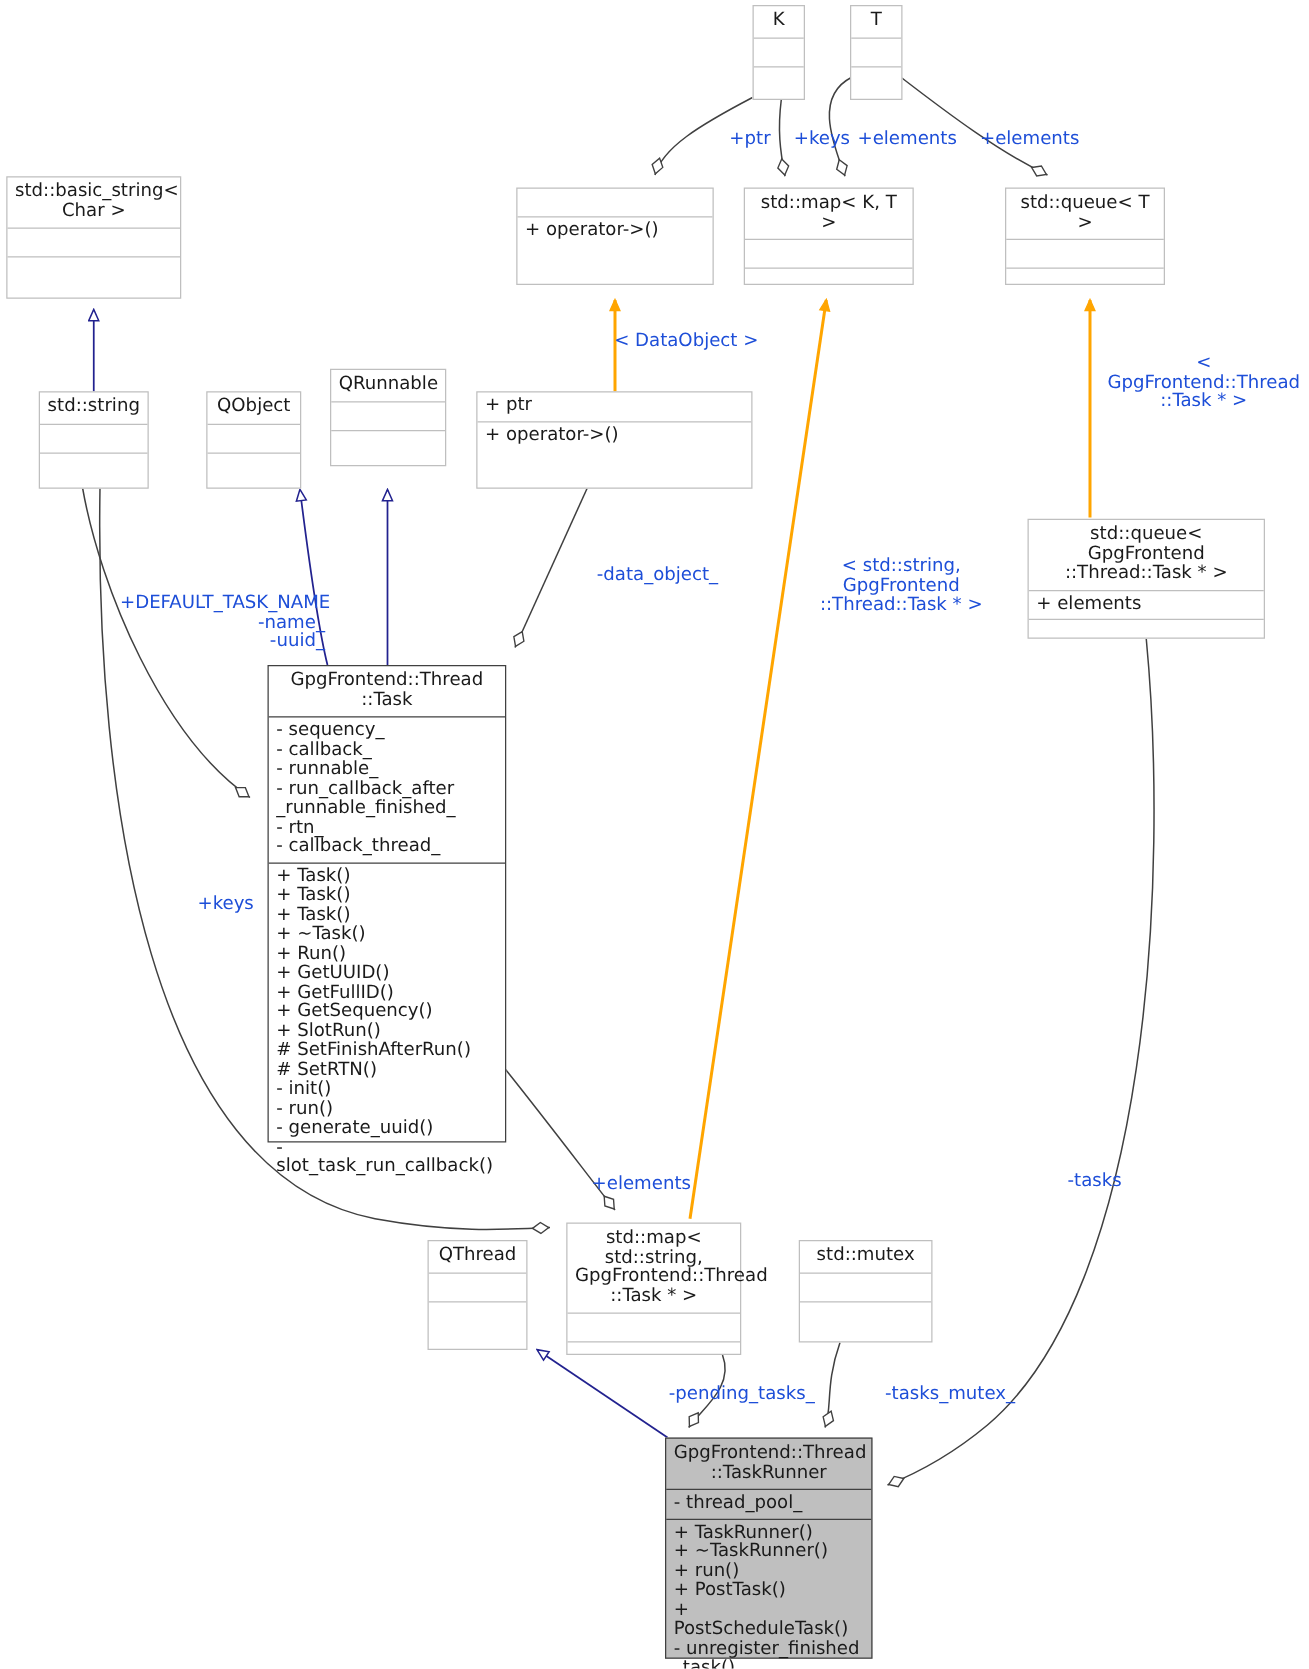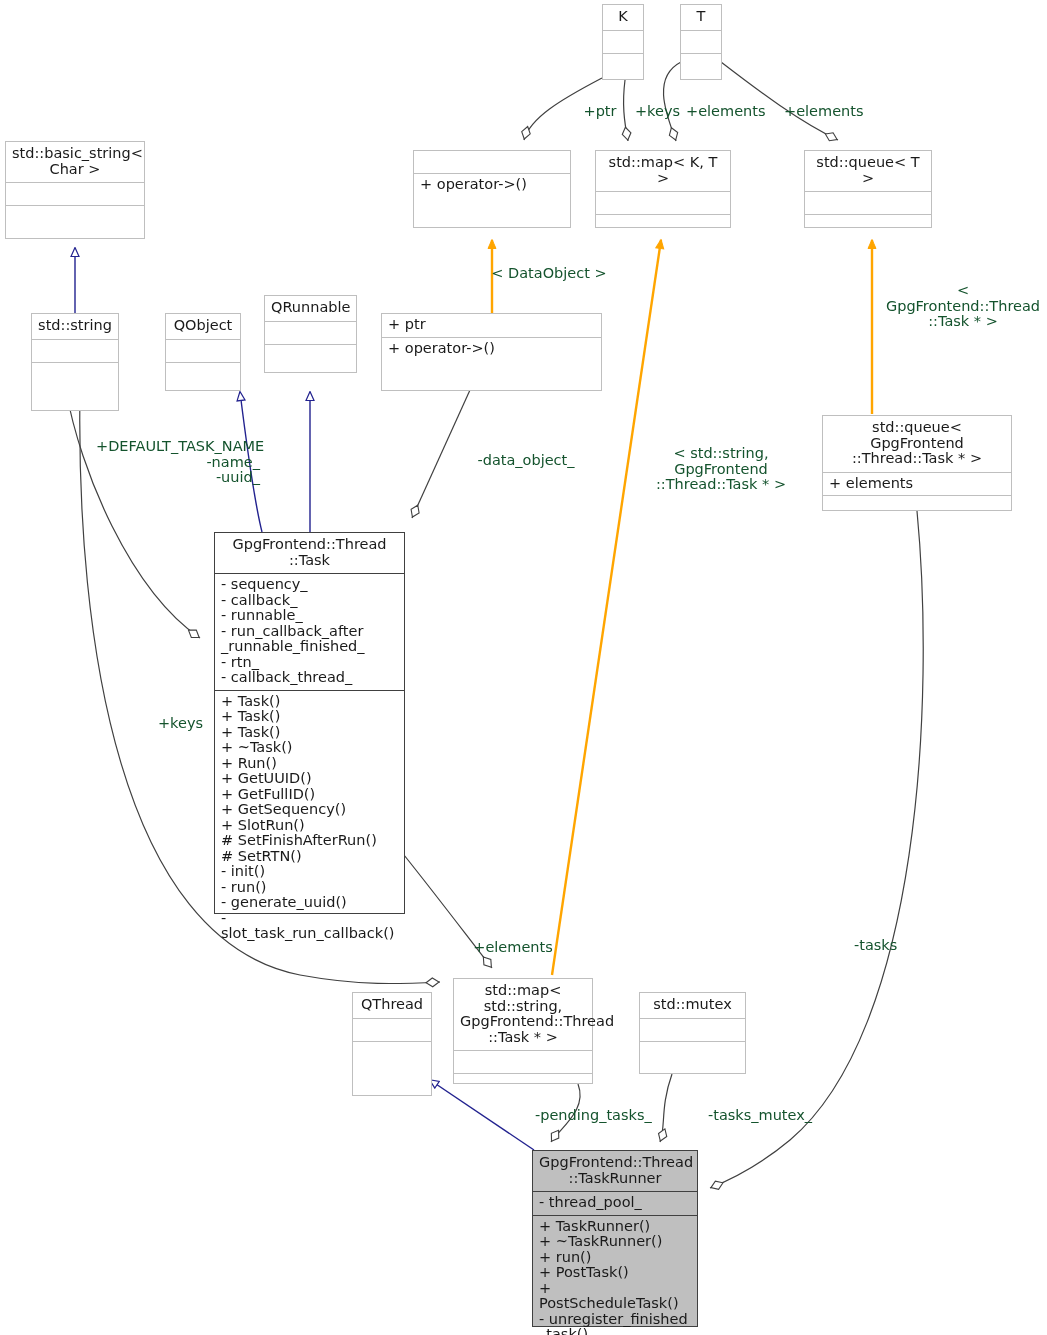--- a/index.html
+++ b/index.html
@@ -63,28 +63,28 @@
     border-bottom: 1px solid #bfbfbf;
   }
   .node .attrs.empty,
   .node .ops.empty {
     min-height: 22px;
     padding: 0;
   }
   .edge-label {
     position: absolute;
     font-size: 14.5px;
-    color: #14532d;
+    color: #1d4ed8;
     line-height: 15.5px;
     white-space: pre-line;
     z-index: 2;
   }
   .edge-label.c { text-align: center; }
   .edge-label.l { text-align: left; }
-  .edge-label.r { text-align: right; }
+  .edge-label.r { text-align: right; margin-top: 36px; }
 </style>
 </head>
 <body>
 
 <div id="diagram">
 
   <svg id="edges" viewBox="0 0 1047 1335">
     <defs>
       <marker id="hollow-tri" markerWidth="11" markerHeight="11" refX="9.5" refY="5" orient="auto" markerUnits="userSpaceOnUse">
         <path d="M1,1 L10,5 L1,9 z" fill="#ffffff" stroke="#22228f" stroke-width="1.2"></path>
@@ -193,21 +193,21 @@
     <div class="attrs empty"></div>
     <div class="ops empty"></div>
   </div>
 
   <div class="node" style="left:804px; top:150px; width:128px; height:78px;">
     <div class="title">std::queue&lt; T &gt;</div>
     <div class="attrs empty"></div>
     <div class="ops empty"></div>
   </div>
 
-  <div class="node" style="left:31px; top:313px; width:88px; height:98px;">
+  <div class="node" style="left:31px; top:313px; width:88px; height:78px;">
     <div class="title">std::string</div>
     <div class="attrs empty"></div>
     <div class="ops empty"></div>
   </div>
 
   <div class="node" style="left:165px; top:313px; width:76px; height:78px;">
     <div class="title">QObject</div>
     <div class="attrs empty"></div>
     <div class="ops empty"></div>
   </div>
@@ -250,21 +250,21 @@
 + GetSequency()
 + SlotRun()
 # SetFinishAfterRun()
 # SetRTN()
 - init()
 - run()
 - generate_uuid()
 - slot_task_run_callback()</div>
   </div>
 
-  <div class="node" style="left:352px; top:992px; width:80px; height:104px;">
+  <div class="node" style="left:342px; top:992px; width:80px; height:88px;">
     <div class="title">QThread</div>
     <div class="attrs empty"></div>
     <div class="ops empty"></div>
   </div>
 
   <div class="node" style="left:453px; top:978px; width:140px; height:106px;">
     <div class="title">std::map&lt; std::string,
 GpgFrontend::Thread
 ::Task * &gt;</div>
     <div class="attrs empty"></div>

